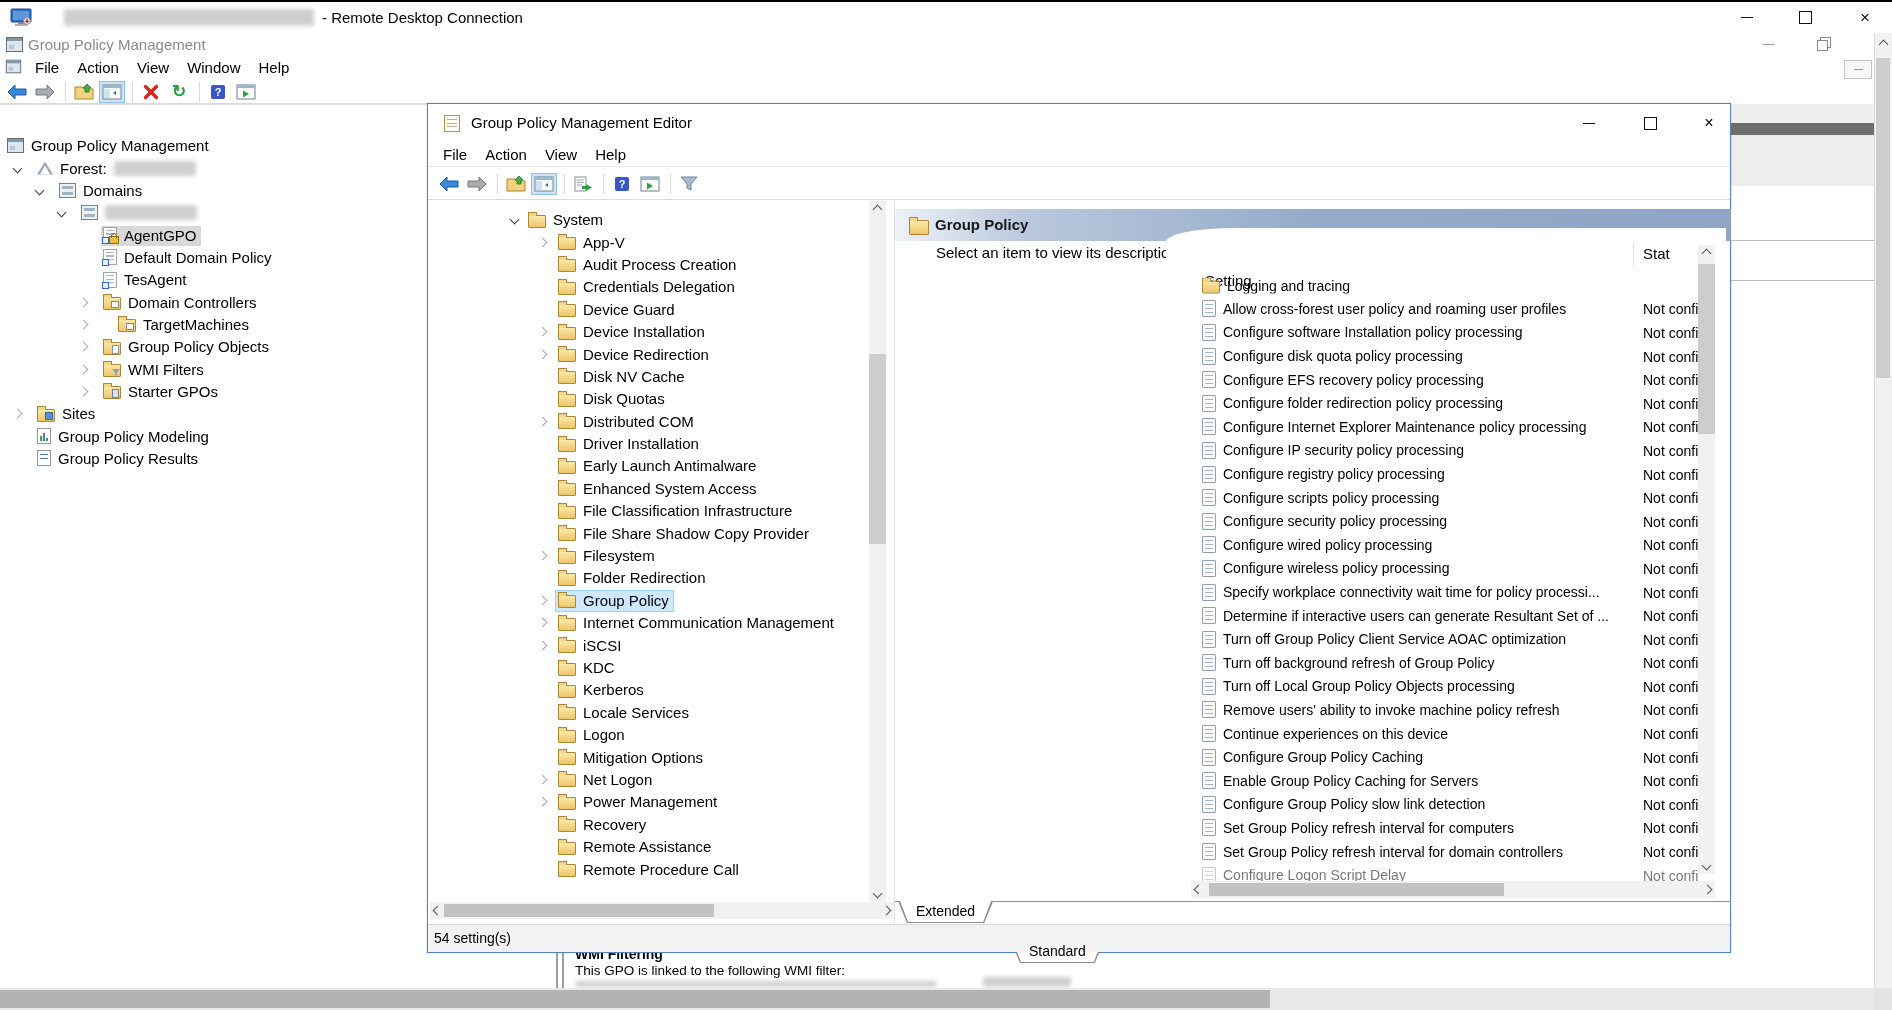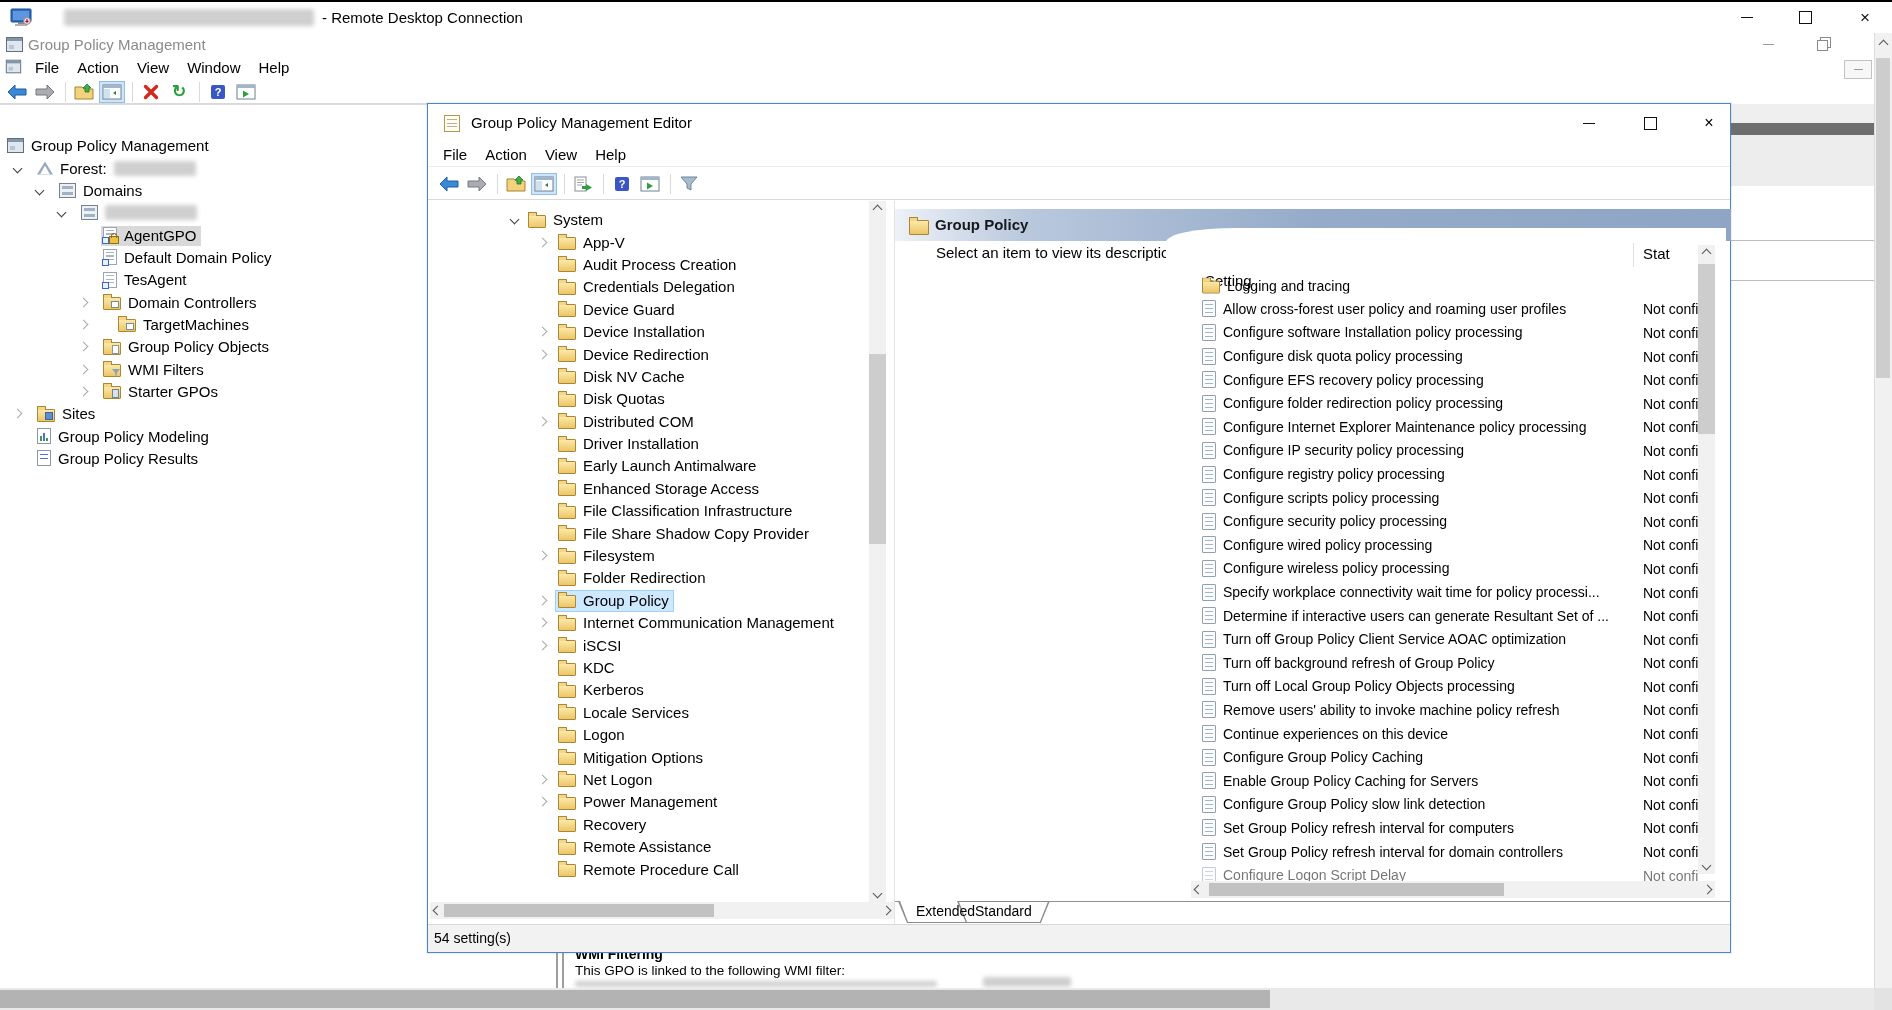--- a/index.html
+++ b/index.html
@@ -142,21 +142,21 @@
   #ls-vthumb{position:absolute;left:1270px;top:160px;width:17px;height:170px;background:#cdcdcd;}
   #ls-htrack{position:absolute;left:763px;top:777px;width:524px;height:17px;background:#f1f1f1;}
   #ls-hthumb{position:absolute;left:781px;top:779px;width:295px;height:13px;background:#c2c2c2;}
   
   #ed-tabline{left:467px;top:797px;width:836px;height:1px;background:#909090;position:absolute;}
   .tab{position:absolute;top:797px;height:22px;}
   .tab::before{content:"";position:absolute;inset:0;background:#8a8a8a;clip-path:polygon(0 0,100% 0,calc(100% - 9px) 100%,9px 100%);}
   .tab::after{content:"";position:absolute;inset:0 1px 1px 1px;background:#fff;clip-path:polygon(1px 0,calc(100% - 1px) 0,calc(100% - 9px) 100%,9px 100%);}
   .tab.inactive::after{background:#fdfdfd;top:1px;}
   .tab .tlbl{position:relative;z-index:1;display:block;text-align:center;font-size:14px;line-height:21px;padding:0 18px;}
-  #tab-extended{left:470px;} #tab-standard{left:529px;}
+  #tab-extended{left:470px;} #tab-standard{left:583px;margin-top:40px;}
   
   #ed-statusbar{position:absolute;left:0;top:820px;width:1302px;height:28px;background:#f2f2f2;border-top:1px solid #d9d9d9;box-sizing:border-box;}
   #ed-status{position:absolute;left:6px;top:0;height:27px;line-height:27px;font-size:14px;}
 
   
   #sl1{left:1731px;top:104px;width:143px;height:19px;background:#efefef;}
   #sl2{left:1731px;top:123px;width:143px;height:12px;background:#6e6e6e;}
   #sl3{left:1731px;top:135px;width:143px;height:51px;background:#ededed;}
   #sl-line1{left:1731px;top:240px;width:143px;background:#bdbdbd;}
   #sl-line2{left:1731px;top:280px;width:143px;background:#bdbdbd;}
@@ -542,21 +542,21 @@
         </div>
         <div class="trow">
           <span class="node" style="left: 126px;">
             <span class="ic ic-folder"></span>
             <span class="lbl">Early Launch Antimalware</span>
           </span>
         </div>
         <div class="trow">
           <span class="node" style="left: 126px;">
             <span class="ic ic-folder"></span>
-            <span class="lbl">Enhanced Storage Access</span>
+            <span class="lbl">Enhanced System Access</span>
           </span>
         </div>
         <div class="trow">
           <span class="node" style="left: 126px;">
             <span class="ic ic-folder"></span>
             <span class="lbl">File Classification Infrastructure</span>
           </span>
         </div>
         <div class="trow">
           <span class="node" style="left: 126px;">

